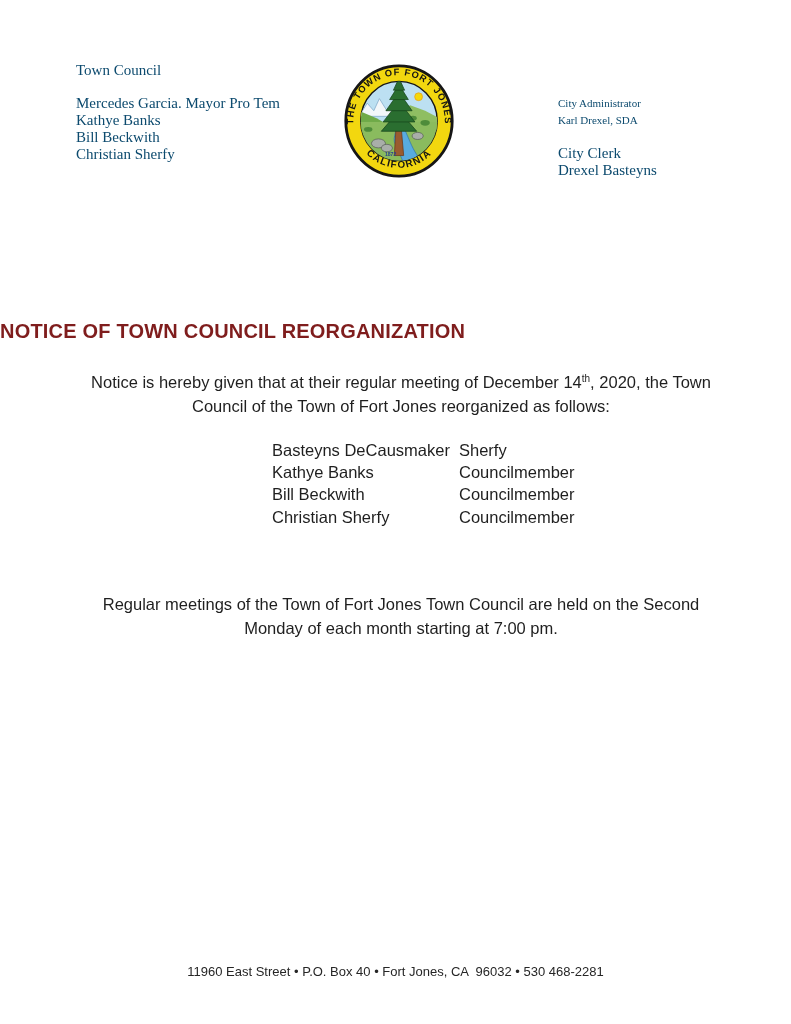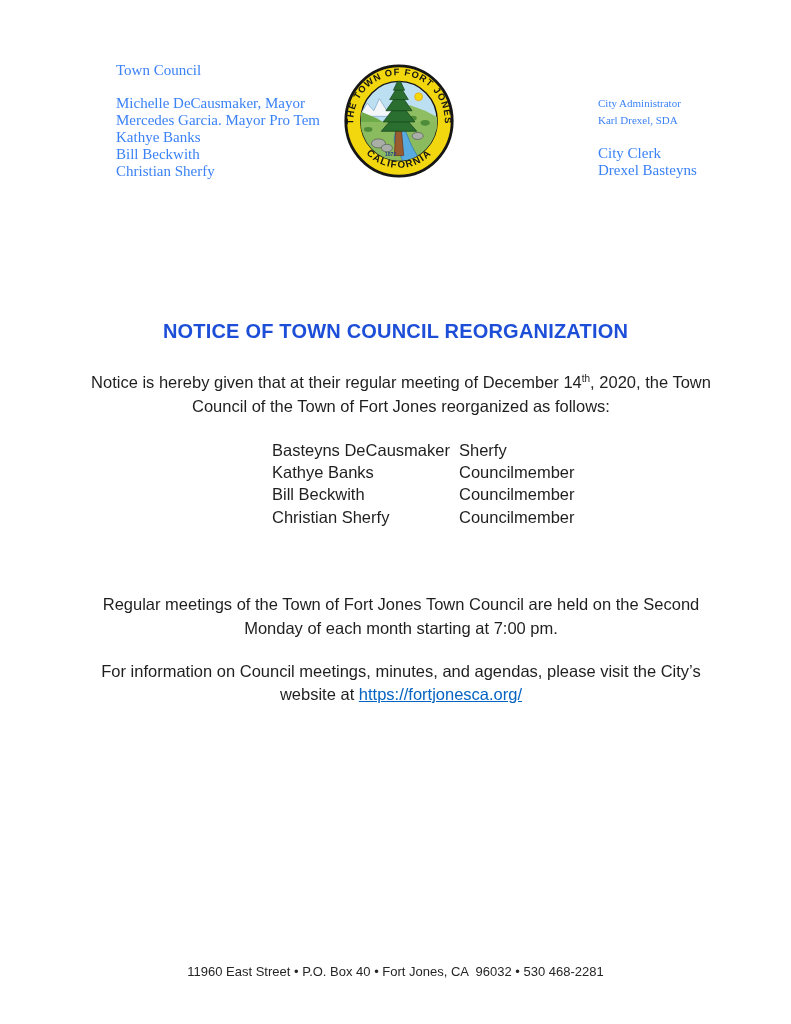--- a/index.html
+++ b/index.html
@@ -6,35 +6,35 @@
   .page{
     position:relative;
     width:791px;height:1024px;
     margin:0 auto;
     background:#ffffff;
     font-family:"Liberation Sans",sans-serif;
     color:#1f1f1f;
     overflow:hidden;
   }
   
-  .serif{font-family:"Liberation Serif",serif;color:#3b82f6;margin-left:40px;}
+  .serif{font-family:"Liberation Serif",serif;color:#0c4a6e;}
   .mast-label{position:absolute;left:76px;top:62px;font-size:15px;line-height:17px;}
   .mast-members{position:absolute;left:76px;top:95px;font-size:15px;line-height:17px;}
   .mast-members div{height:17px;}
   .officials-1{position:absolute;left:558px;top:95px;font-size:11px;line-height:17px;}
   .officials-2{position:absolute;left:558px;top:145px;font-size:15px;line-height:17px;}
   
   .seal{position:absolute;left:343px;top:64px;width:112px;height:114px;}
   .seal svg{display:block;width:100%;height:100%;}
   .seal-arc{font-family:"Liberation Sans",sans-serif;font-weight:bold;fill:#141414;}
   
   .doc-title{
     position:absolute;left:0;top:320px;width:100%;
-    text-align:center;font-weight:bold;font-size:20px;
-    letter-spacing:.2px;color:#1d4ed8;
+    font-weight:bold;font-size:20px;
+    letter-spacing:.2px;color:#7f1d1d;
   }
   .para{position:absolute;left:87px;width:628px;font-size:16.5px;line-height:24px;color:#1f1f1f;text-align:center;}
   .para-intro{top:370px;}
   .para-meetings{top:592px;}
   .para-info{top:660px;line-height:23px;}
   .para sup{font-size:10px;line-height:0;}
   .roster{position:absolute;left:272px;top:441px;font-size:16.5px;}
   .roster-row{display:grid;grid-template-columns:187px auto;height:22.2px;align-items:baseline;}
   a.site-link{color:#0563C1;text-decoration:underline;cursor:pointer;}
   .footer{
@@ -43,21 +43,20 @@
   }
 </style>
 </head>
 <body>
 
 <div class="page">
 
   <div class="mast-label serif">Town Council</div>
 
   <div class="mast-members serif">
-    <div>Michelle DeCausmaker, Mayor</div>
     <div>Mercedes Garcia. Mayor Pro Tem</div>
     <div>Kathye Banks</div>
     <div>Bill Beckwith</div>
     <div>Christian Sherfy</div>
   </div>
 
   <div class="officials-1 serif">
     <div>City Administrator</div>
     <div>Karl Drexel, SDA</div>
   </div>
@@ -143,17 +142,16 @@
       <span>Councilmember</span>
     </div>
     <div class="roster-row">
       <span>Christian Sherfy</span>
       <span>Councilmember</span>
     </div>
   </div>
 
   <div class="para para-meetings">Regular meetings of the Town of Fort Jones Town Council are held on the Second Monday of each month starting at 7:00 pm.</div>
 
-  <div class="para para-info"><span>For information on Council meetings, minutes, and agendas, please visit the City’s website at </span><a class="site-link" href="#">https://fortjonesca.org/</a></div>
 
   <div class="footer">11960 East Street • P.O. Box 40 • Fort Jones, CA  96032 • 530 468-2281</div>
 
 </div>
 
 </body></html>

